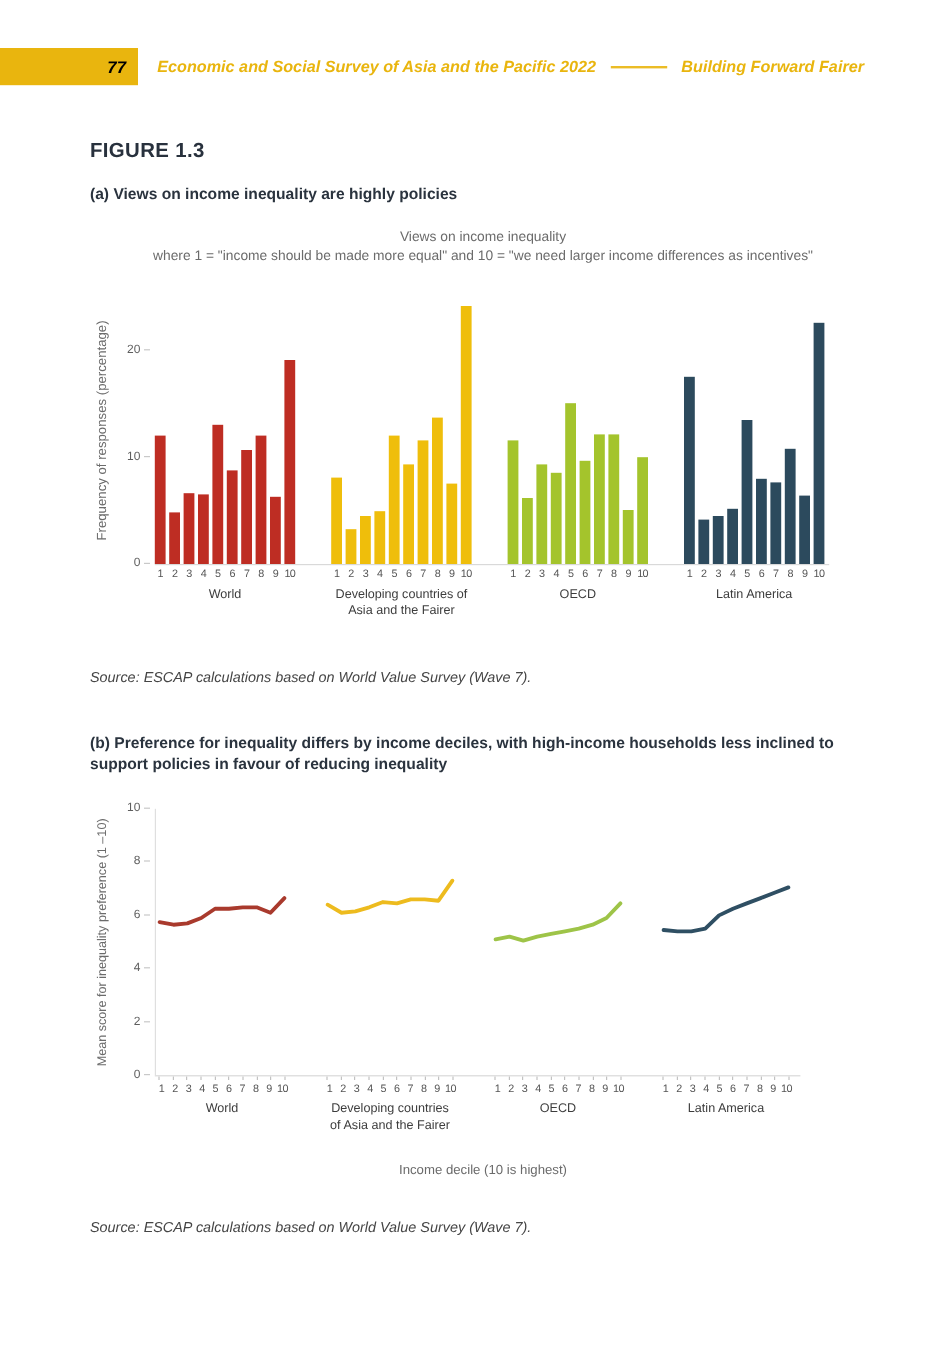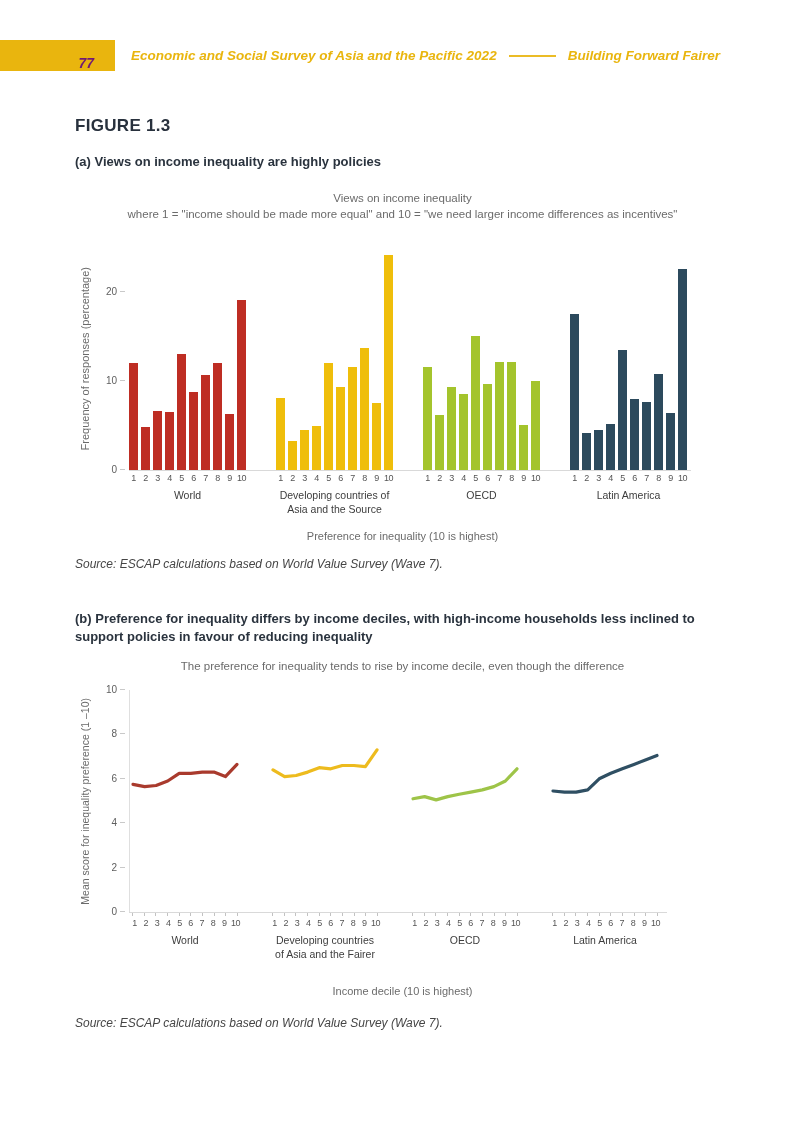--- a/index.html
+++ b/index.html
@@ -6,22 +6,22 @@
     --gold:#E9B50E;
     --axis:#D9D9D9;
   }
   html,body{margin:0;padding:0;}
   body{
     width:793px;height:1122px;position:relative;background:#ffffff;
     font-family:"Liberation Sans",sans-serif;overflow:hidden;
   }
   
   .page-header{position:absolute;top:40px;left:0;right:73px;height:31px;display:flex;align-items:center;}
-  .pagebox{width:115px;height:31px;background:var(--gold);color:#701a75;display:flex;align-items:flex-end;justify-content:flex-end;
-    padding-right:21px;box-sizing:border-box;font-style:italic;font-weight:bold;font-size:14px;}
+  .pagebox{width:115px;height:31px;background:var(--gold);color:#000000;display:flex;align-items:center;justify-content:flex-end;
+    padding-right:10px;box-sizing:border-box;font-style:italic;font-weight:bold;font-size:14px;}
   .ltitle{margin-left:16px;color:var(--gold);font-style:italic;font-weight:bold;font-size:13.5px;white-space:nowrap;}
   .hline{flex:1;height:2px;background:var(--gold);margin:0 12px;opacity:.9;}
   .rtitle{color:var(--gold);font-style:italic;font-weight:bold;font-size:13.5px;white-space:nowrap;}
   
   .figure-label{position:absolute;top:116px;left:75px;font-size:17px;font-weight:bold;color:#28313D;letter-spacing:.3px;}
   .heading{position:absolute;left:75px;font-size:13px;font-weight:bold;color:#2A333E;line-height:1.35;}
   #heading-a{top:153px;}
   #heading-b{top:610px;width:670px;}
   
   .chart-block{position:absolute;left:75px;width:655px;}
@@ -141,21 +141,21 @@
             <span class="xtick">3</span>
             <span class="xtick">4</span>
             <span class="xtick">5</span>
             <span class="xtick">6</span>
             <span class="xtick">7</span>
             <span class="xtick">8</span>
             <span class="xtick">9</span>
             <span class="xtick">10</span>
           </div>
           <div class="glabel">Developing countries of
-Asia and the Source</div>
+Asia and the Fairer</div>
         </div>
         <div class="group">
           <div class="bars">
             <div class="bar" style="height: 103px; background: rgb(164, 196, 44);"></div>
             <div class="bar" style="height: 55.1px; background: rgb(164, 196, 44);"></div>
             <div class="bar" style="height: 83.5px; background: rgb(164, 196, 44);"></div>
             <div class="bar" style="height: 76.4px; background: rgb(164, 196, 44);"></div>
             <div class="bar" style="height: 134.1px; background: rgb(164, 196, 44);"></div>
             <div class="bar" style="height: 86.1px; background: rgb(164, 196, 44);"></div>
             <div class="bar" style="height: 108.3px; background: rgb(164, 196, 44);"></div>
@@ -200,30 +200,28 @@
             <span class="xtick">7</span>
             <span class="xtick">8</span>
             <span class="xtick">9</span>
             <span class="xtick">10</span>
           </div>
           <div class="glabel">Latin America</div>
         </div>
       </div>
     <div class="baseline"></div>
   </div>
-  <div class="xlabel">Preference for inequality (10 is highest)</div>
 </section>
 
 <div class="source" id="source-a">Source: ESCAP calculations based on World Value Survey (Wave 7).</div>
 
 <div class="heading" id="heading-b">(b) Preference for inequality differs by income deciles, with high-income households less inclined to support policies in favour of reducing inequality</div>
 
 <section class="chart-block" id="chart-b">
   <div class="chart-title">
-    <div>The preference for inequality tends to rise by income decile, even though the difference</div>
   </div>
   <div class="plotrow">
     <div class="ylabel-wrap">
       <span class="ylabel">Mean score for inequality preference (1 –10)</span>
     </div>
     <div class="yticks">
         <div class="ytick" style="bottom: -6px;">0</div>
         <div class="ydash" style="bottom: 0px;"></div>
         <div class="ytick" style="bottom: 38.4px;">2</div>
         <div class="ydash" style="bottom: 44.4px;"></div>

